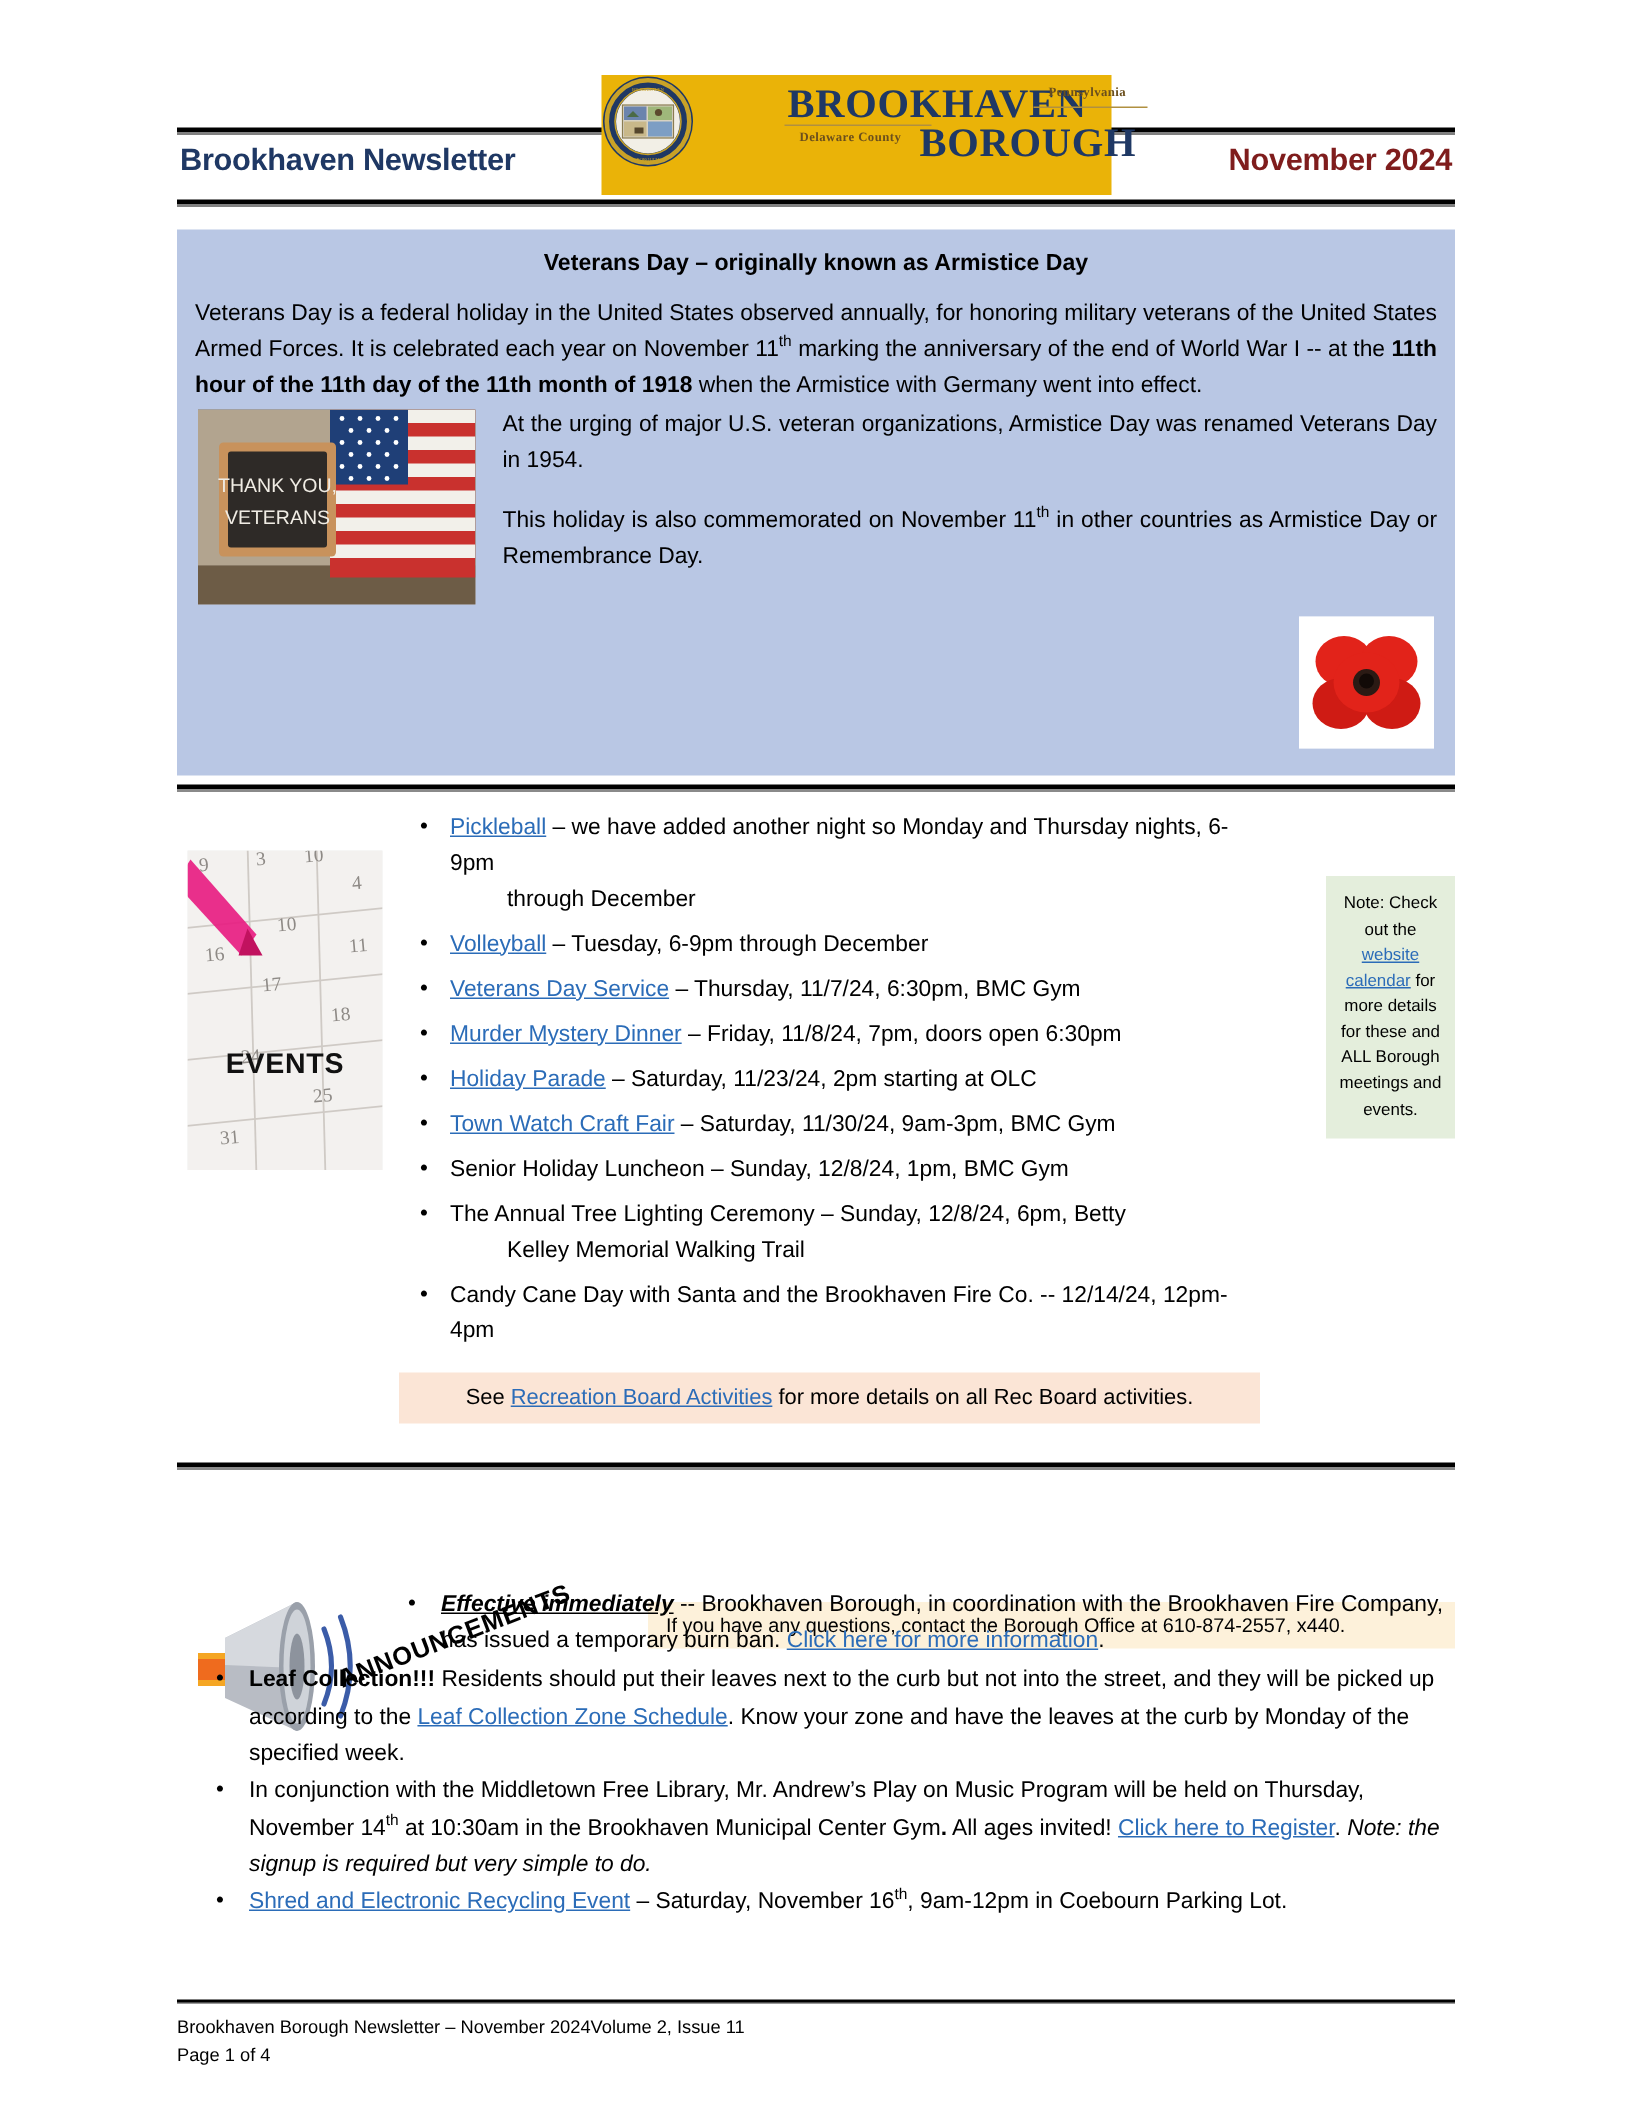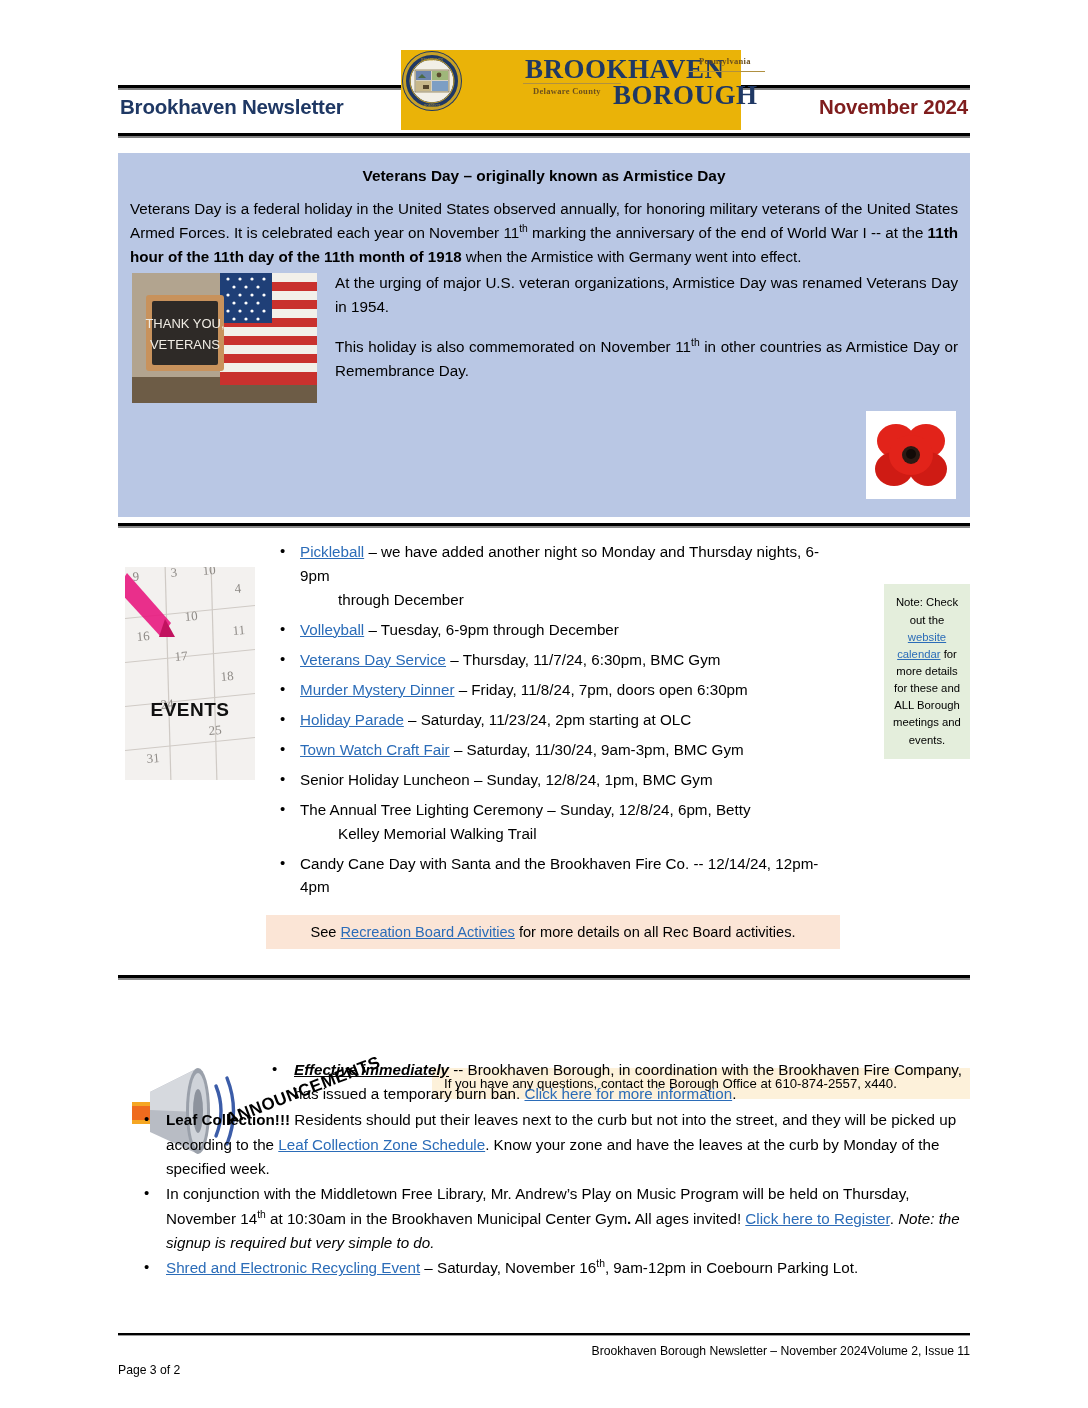--- a/index.html
+++ b/index.html
@@ -176,21 +176,21 @@
   .bui { font-weight: bold; font-style: italic; text-decoration: underline; }
   .b { font-weight: bold; }
   .i { font-style: italic; }
 
   
   .footer-rule { position: absolute; left: 118px; right: 118px; top: 1285px; height: 3px; background: #000; border-bottom: 1px solid #999; }
   .footer {
     position: absolute; left: 118px; right: 118px; top: 1294px;
     font-size: 12.2px; line-height: 1.55;
   }
-  .footer-row { display: flex; justify-content: flex-end; }
+  .footer-row { display: flex; justify-content: flex-start; }
 </style>
 </head>
 <body>
 
 <div class="page">
 
   <div class="header">
     <div class="hdr-rule-top"></div>
     <div class="hdr-rule-bot"></div>
 
@@ -392,16 +392,16 @@
       <li><a class="lnk" href="#">Shred and Electronic Recycling Event</a><span> – Saturday, November 16</span><sup>th</sup><span>, 9am-12pm in Coebourn Parking Lot.</span></li>
     </ul>
   </div>
 
   <div class="footer-rule"></div>
   <div class="footer">
     <div class="footer-row">
       <span>Brookhaven Borough Newsletter – November 2024</span>
       <span>Volume 2, Issue 11</span>
     </div>
-    <div>Page 3 of 2</div>
+    <div>Page 1 of 4</div>
   </div>
 
 </div>
 
 </body></html>

